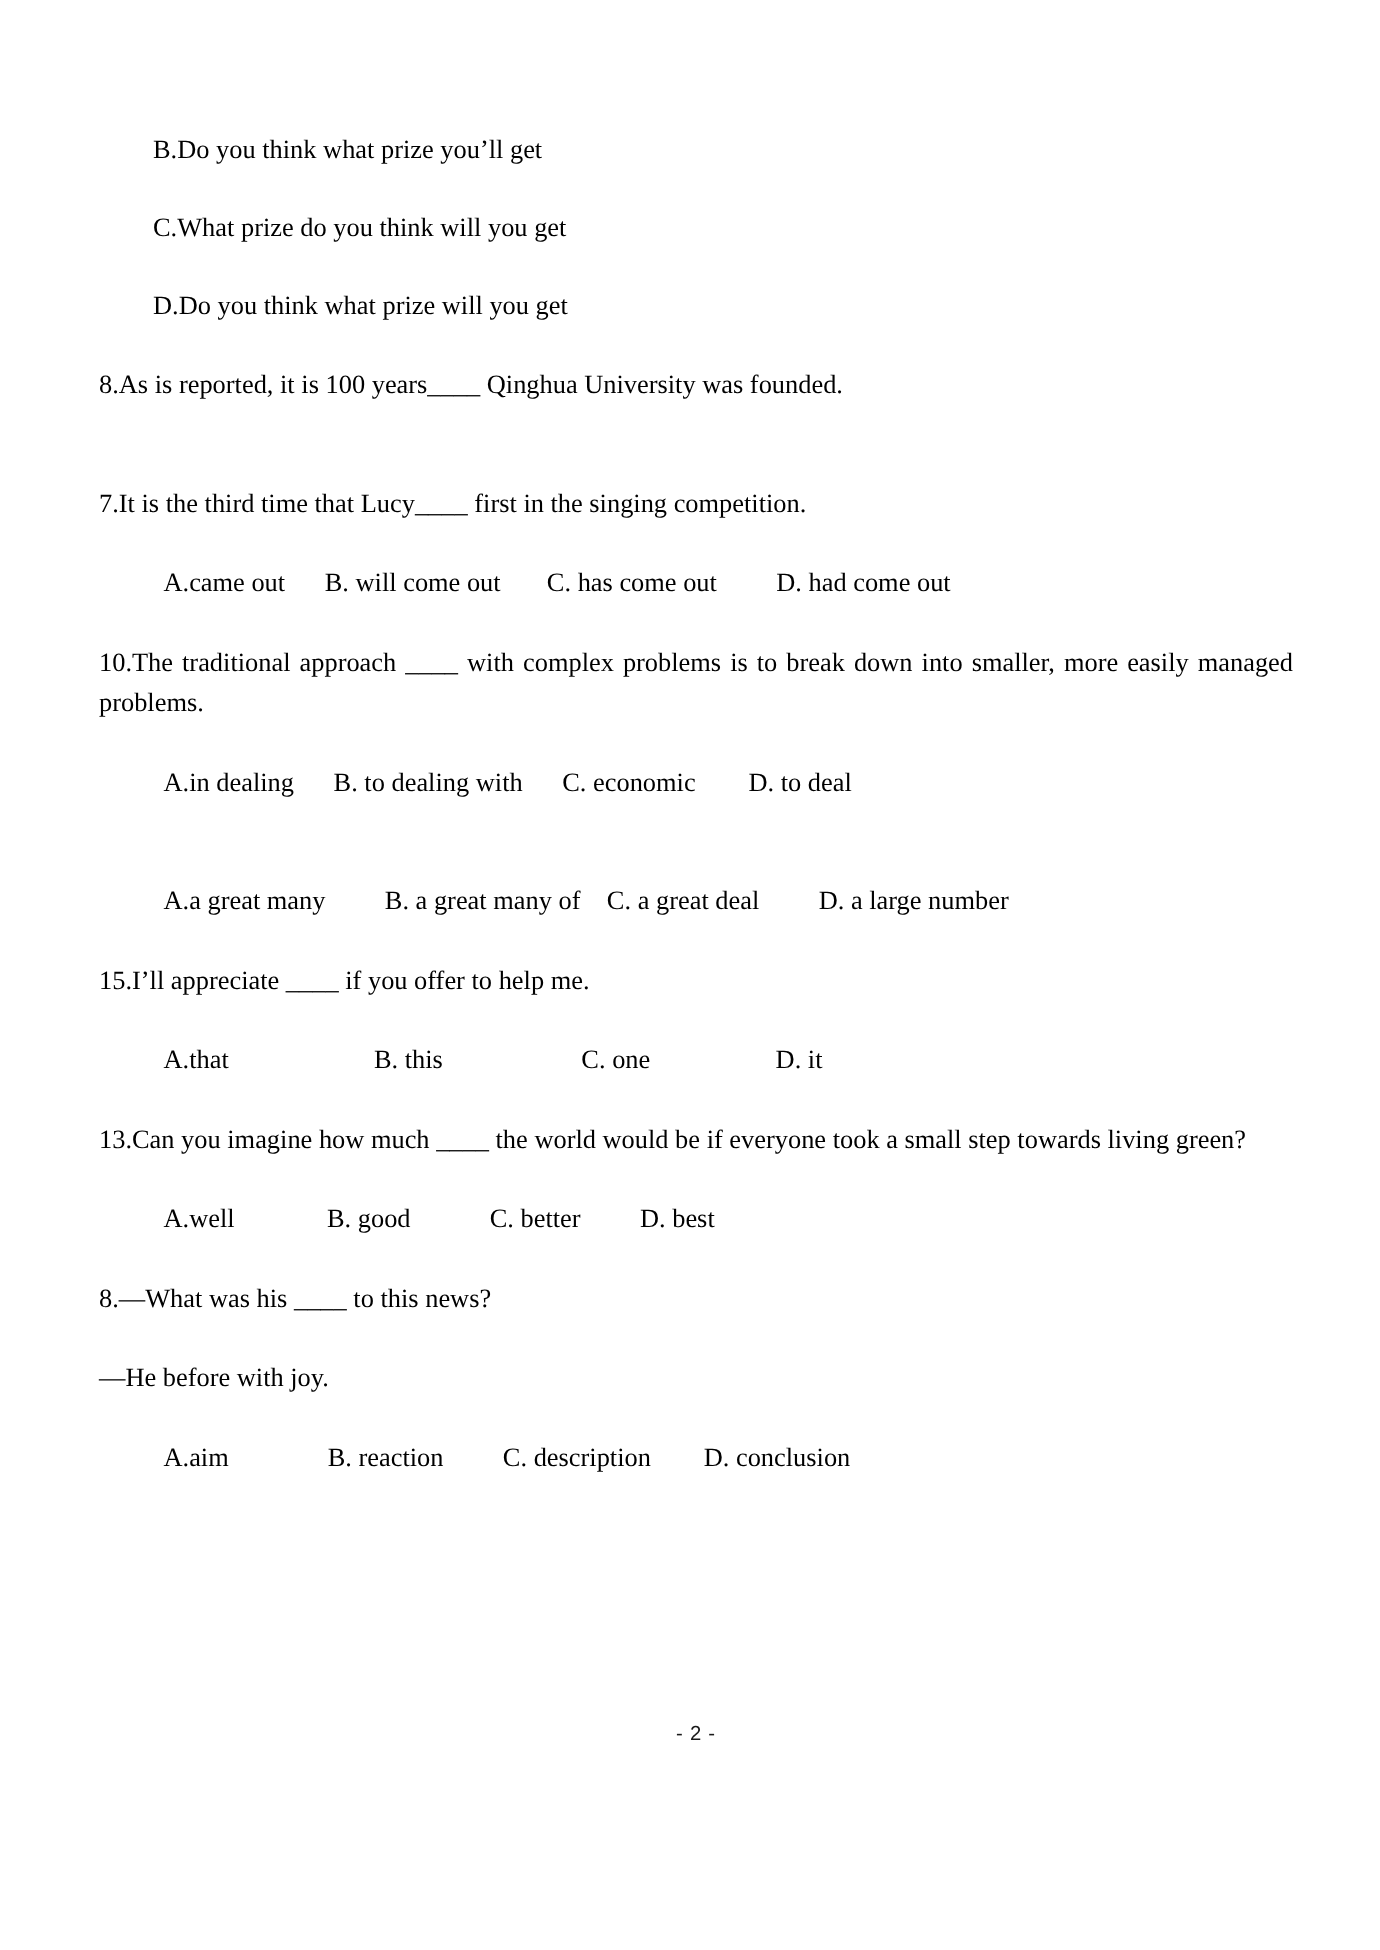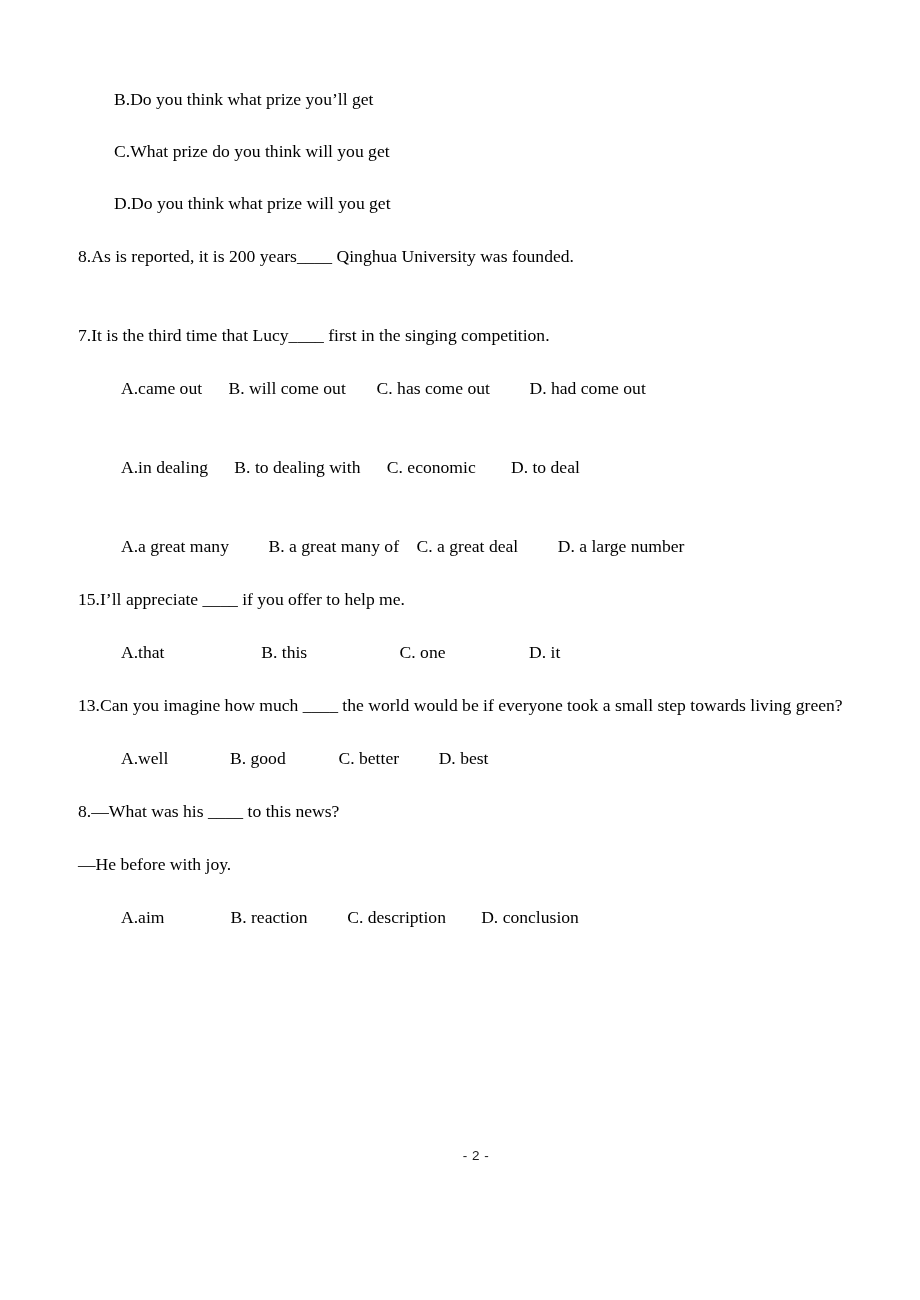--- a/index.html
+++ b/index.html
@@ -10,21 +10,21 @@
   body {
     width: 920px;
     height: 1300px;
     position: relative;
     font-family: "Liberation Serif", "DejaVu Serif", serif;
     color: #000000;
     overflow: hidden;
   }
   .page {
     position: absolute;
-    left: 16px;
+    left: 4px;
     top: 0;
     width: 814px;
     height: 1300px;
     box-sizing: border-box;
     padding: 0;
   }
   .content {
     position: absolute;
     left: 62px;
     top: 86px;
@@ -84,31 +84,32 @@
   <div class="content">
 
     <div class="choice-line">B.Do you think what prize you’ll get</div>
     <div class="gap-choice"></div>
     <div class="choice-line">C.What prize do you think will you get</div>
     <div class="gap-choice"></div>
     <div class="choice-line">D.Do you think what prize will you get</div>
 
     <div class="gap-opttoq"></div>
 
-    <div class="qline">8.As is reported, it is 200 years____ Qinghua University was founded.</div>
+    <div class="qline">8.As is reported, it is 100 years____ Qinghua University was founded.</div>
     <div class="gap-qtoopt"></div>
 
     <div class="gap-opttoq"></div>
 
     <div class="qline">7.It is the third time that Lucy____ first in the singing competition.</div>
     <div class="gap-qtoopt"></div>
     <div class="optline">A.came out      B. will come out       C. has come out         D. had come out</div>
 
     <div class="gap-opttoq"></div>
 
+    <div class="qline justify">10.The traditional approach ____ with complex problems is to break down into smaller, more easily managed problems.</div>
     <div class="gap-qtoopt"></div>
     <div class="optline">A.in dealing      B. to dealing with      C. economic        D. to deal</div>
 
     <div class="gap-opttoq"></div>
 
     <div class="gap-qtoopt"></div>
     <div class="optline">A.a great many         B. a great many of    C. a great deal         D. a large number</div>
 
     <div class="gap-opttoq"></div>
 

